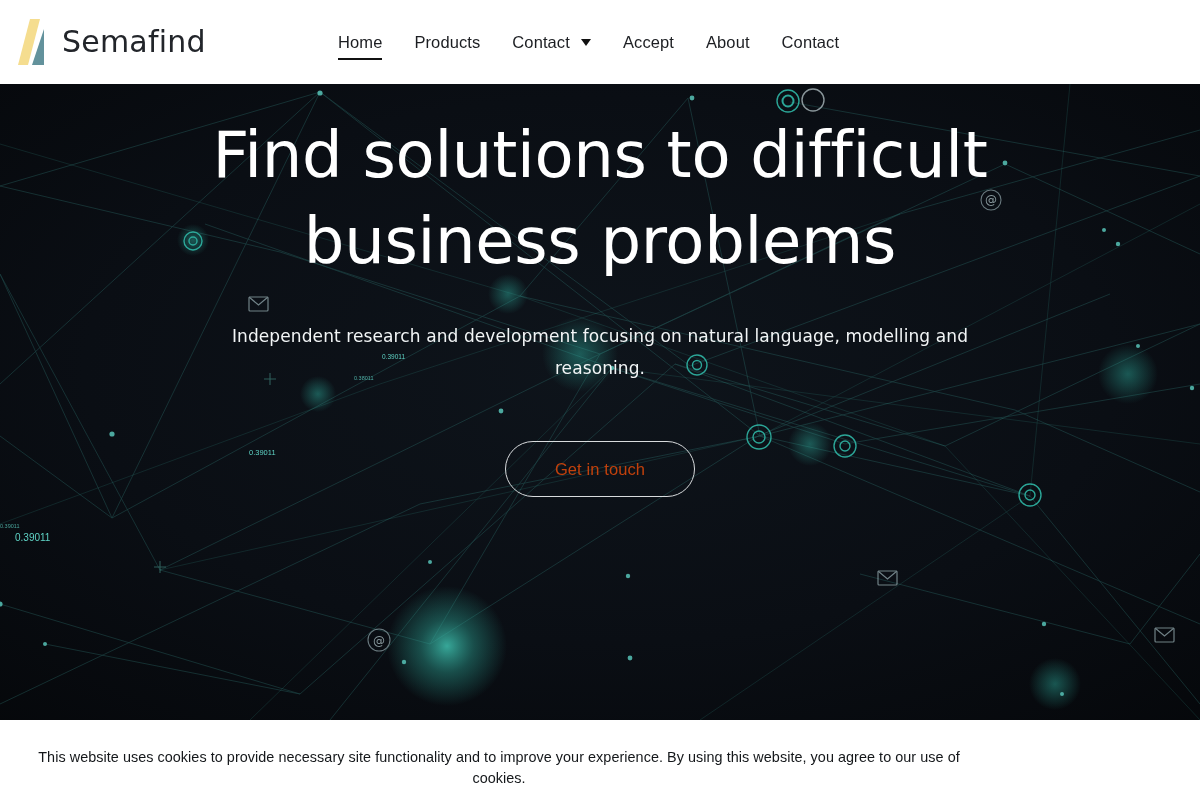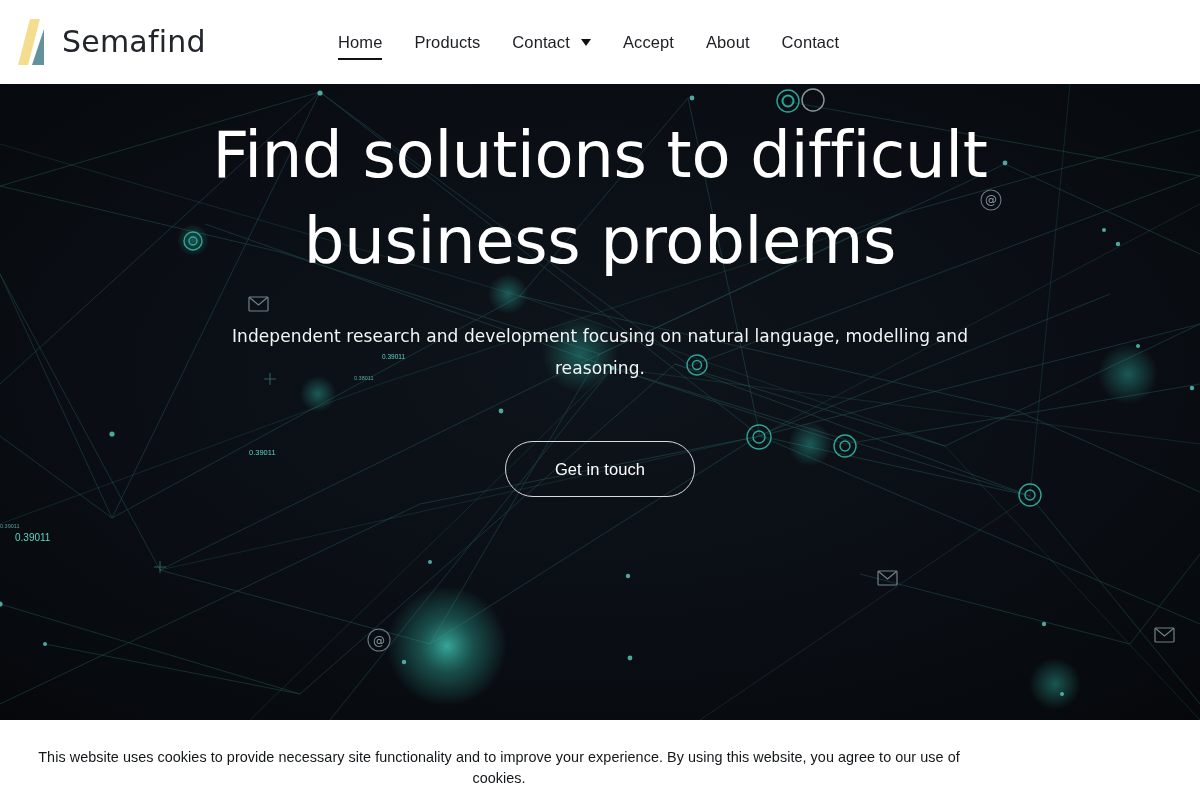--- a/index.html
+++ b/index.html
@@ -62,21 +62,21 @@
   #hero-sub {
     margin-top:36px; width:820px; text-align:center;
     font-family:"DejaVu Sans", sans-serif;
     font-size:17px; line-height:32px; font-weight:400; color:#f2f5f6;
     letter-spacing:0.1px;
   }
   #cta {
     margin-top:57px;
     width:190px; height:56px; border-radius:28px;
     border:1.6px solid #d8dbdd; background:transparent;
-    color:#ffffff; font-size:16.5px; font-family:"Liberation Sans", sans-serif;
+    color:#c2410c; font-size:16.5px; font-family:"Liberation Sans", sans-serif;
     cursor:pointer; letter-spacing:0.1px;
   }
 
   
   #cookie-bar {
     position:absolute; left:0; top:720px; width:1200px; height:95px;
     background:#ffffff; display:flex; align-items:center; z-index:60;text-align:center;
   }
   #cookie-text {
     margin-left:24px; width:950px;

